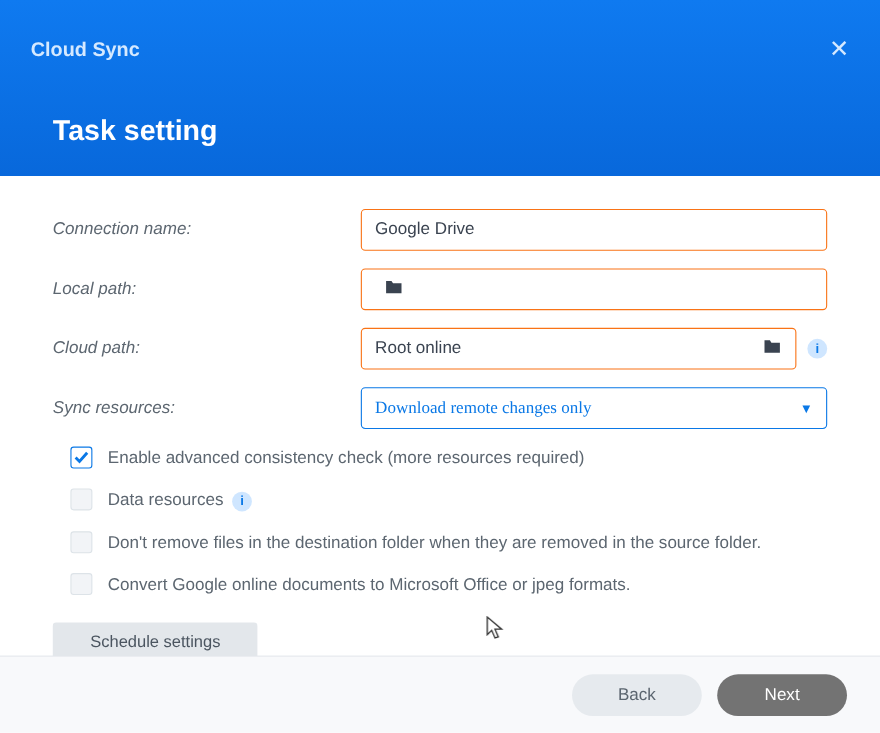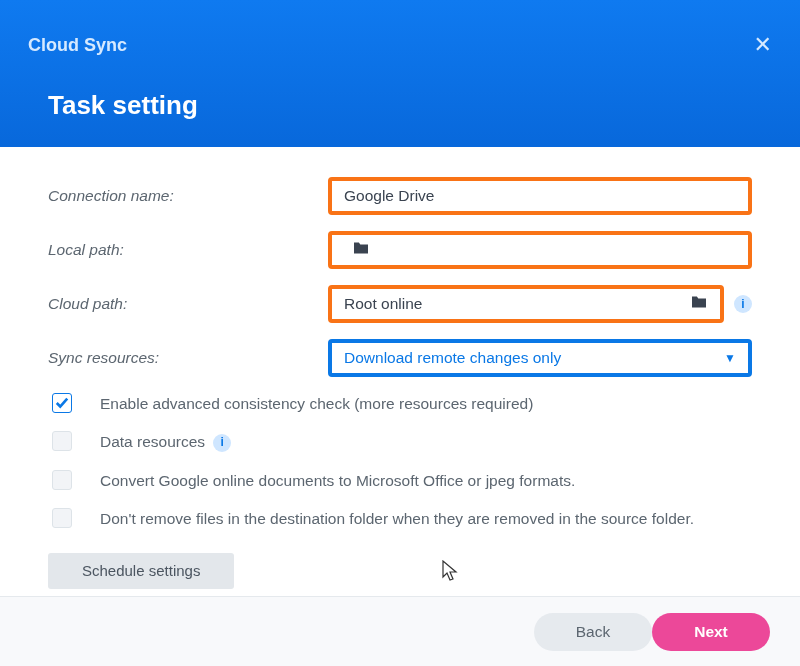--- a/index.html
+++ b/index.html
@@ -2,44 +2,44 @@
 <html><head>
   <meta charset="utf-8">
   <style>
     * { box-sizing: border-box; margin: 0; padding: 0; }
     html, body { width: 800px; height: 666px; font-family: "Segoe UI", Arial, sans-serif; background: #f5f6f8; overflow: hidden; }
     .window { width: 800px; height: 666px; display: flex; flex-direction: column; background: #fff; }
     .header { background: #0a78e6; background: linear-gradient(180deg,#0f7af0 0%,#0868db 100%); color: #fff; padding: 34px 28px 26px 28px; position: relative; }
     .header-top { display: flex; justify-content: space-between; align-items: center; }
     .app-title { font-size: 18px; font-weight: 600; color: #d5e9ff; }
     .close-btn { font-size: 22px; font-weight: 300; cursor: pointer; color: #d5e9ff; line-height: 1; }
-    .page-title { font-size: 26px; font-weight: 700; color: #fff; margin-top: 34px; margin-left: 20px; }
+    .page-title { font-size: 26px; font-weight: 700; color: #fff; margin-top: 47px; margin-left: 20px; }
     .body { flex: 1; padding: 30px 48px 10px 48px; overflow: auto; }
     .form-row { display: flex; align-items: center; margin-bottom: 16px; }
     .form-label { width: 280px; color: #5c6670; font-size: 15.5px; font-style: italic; }
     .form-field { flex: 1; display: flex; align-items: center; gap: 10px; }
-    .text-input { flex: 1; height: 38px; border: 4px solid #f97316; border-radius: 4px; padding: 0 12px; font-size: 15.5px; color: #3a4350; background: #fff; display: flex; align-items: center; justify-content: space-between; }
+    .text-input { flex: 1; height: 38px; border: 1px solid #f97316; border-radius: 4px; padding: 0 12px; font-size: 15.5px; color: #3a4350; background: #fff; display: flex; align-items: center; justify-content: space-between; }
     .text-input .txt { flex: 1; color: #3a4350; }
-    .select-input { border-color: #0a78e6; }
+    .select-input { border-color: #0a78e6; font-family: Liberation Serif, serif; }
     .select-input .txt { color: #0a78e6; }
     .folder-icon { width: 18px; height: 14px; margin-left: 8px; }
     .dropdown-arrow { color: #0a78e6; font-size: 12px; }
     .info-badge { width: 18px; height: 18px; border-radius: 50%; background: #cfe6ff; color: #0a78e6; font-size: 12px; font-weight: 700; display: inline-flex; align-items: center; justify-content: center; cursor: pointer; }
-    .checkbox-row { display: flex; align-items: flex-start; gap: 28px; margin: 16px 4px; }
+    .checkbox-row { display: flex; align-items: flex-start; gap: 14px; margin: 16px 16px; }
     .checkbox { width: 20px; height: 20px; border: 1px solid #b8c2cb; border-radius: 3px; background: #fff; flex: 0 0 20px; display: flex; align-items: center; justify-content: center; cursor: pointer; }
     .checkbox.checked { border-color: #0a78e6; }
     .checkbox.disabled { background: #f2f4f7; border-color: #dde3e8; }
     .check-mark { width: 14px; height: 14px; stroke: #0a78e6; stroke-width: 3; fill: none; }
     .checkbox-label { color: #5c6670; font-size: 15.5px; line-height: 1.45; flex: 1; display: flex; align-items: center; gap: 8px; flex-wrap: wrap; }
     .schedule-btn { display: inline-block; background: #e3e7eb; color: #4b5560; border: none; height: 36px; padding: 0 34px; font-size: 15px; border-radius: 3px; cursor: pointer; margin-top: 6px; }
     .cursor { position: absolute; left: 442px; top: 560px; pointer-events: none; }
-    .footer { height: 70px; border-top: 1px solid #e5e9ed; display: flex; align-items: center; justify-content: flex-end; padding: 0 30px; gap: 0; background: #f8f9fb; }
+    .footer { height: 70px; border-top: 1px solid #e5e9ed; display: flex; align-items: center; justify-content: flex-end; padding: 0 30px; gap: 14px; background: #f8f9fb; }
     .footer .btn { height: 38px; min-width: 118px; border-radius: 19px; font-size: 15.5px; cursor: pointer; border: none; }
     .btn-back { background: #e6eaee; color: #5c6670; }
-    .btn-next { background: #ec4899; color: #fff; font-weight: 700; }
+    .btn-next { background: #737373; color: #fff; font-weight: 400; }
   </style>
 </head>
 <body>
 
 <div class="window">
 
   <div class="header">
     <div class="header-top">
       <div class="app-title">Cloud Sync</div>
       <div class="close-btn">✕</div>
@@ -108,26 +108,26 @@
     <div class="checkbox-row">
       <div class="checkbox disabled"></div>
       <div class="checkbox-label">
         <span>Data resources</span>
         <span class="info-badge">i</span>
       </div>
     </div>
 
     <div class="checkbox-row">
       <div class="checkbox disabled"></div>
-      <div class="checkbox-label">Convert Google online documents to Microsoft Office or jpeg formats.</div>
+      <div class="checkbox-label">Don't remove files in the destination folder when they are removed in the source folder.</div>
     </div>
 
     <div class="checkbox-row">
       <div class="checkbox disabled"></div>
-      <div class="checkbox-label">Don't remove files in the destination folder when they are removed in the source folder.</div>
+      <div class="checkbox-label">Convert Google online documents to Microsoft Office or jpeg formats.</div>
     </div>
 
     <button class="schedule-btn">Schedule settings</button>
 
     <svg class="cursor" width="18" height="22" viewBox="0 0 18 22">
       <path d="M1 1 L1 17 L5 13 L8 20 L11 19 L8 12 L14 12 Z" fill="#fff" stroke="#333" stroke-width="1.2"></path>
     </svg>
 
   </div>
 

